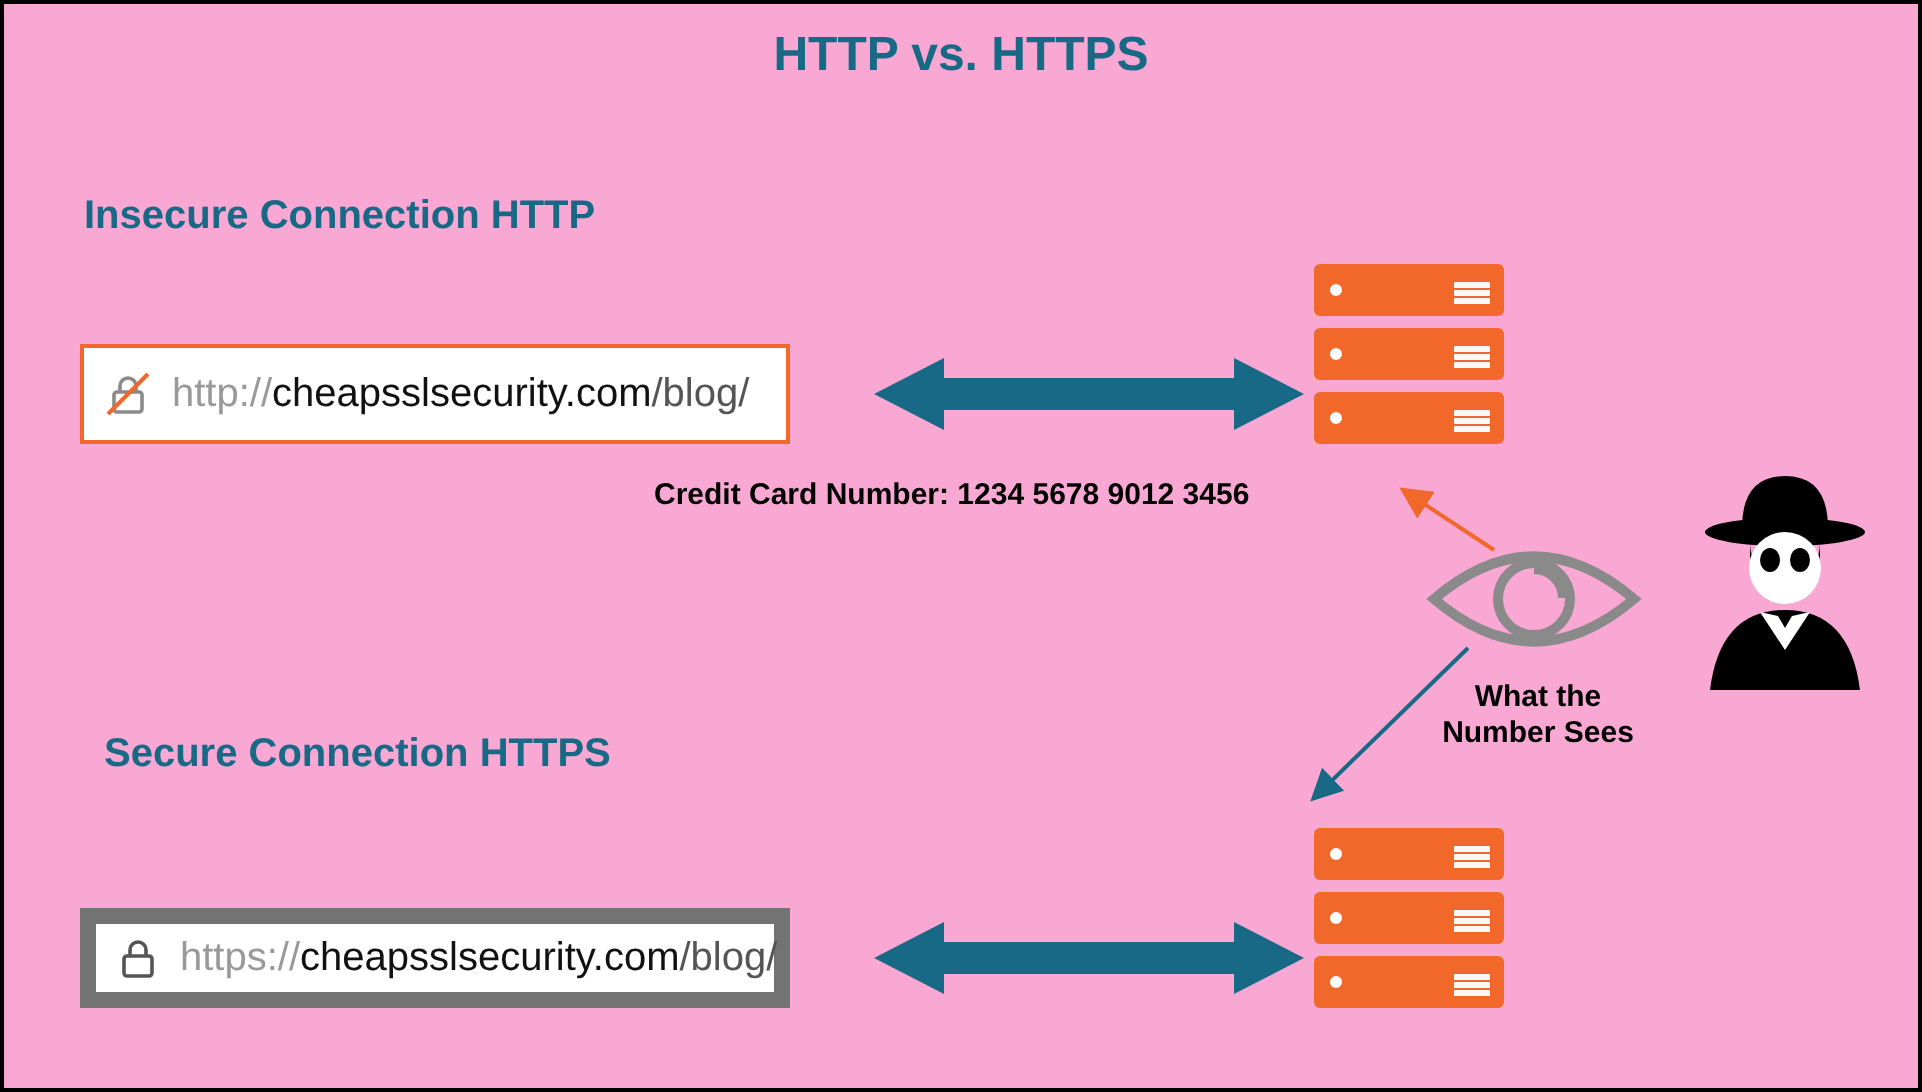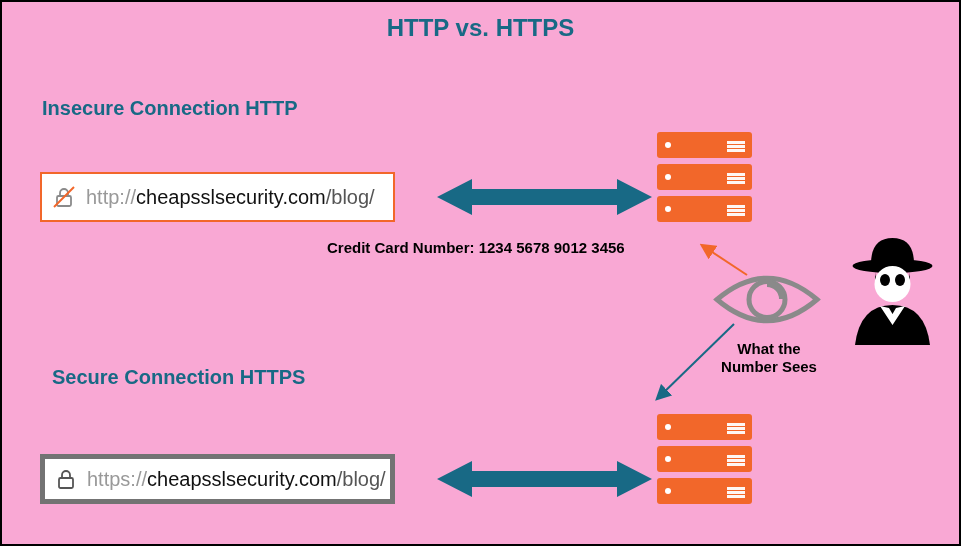--- a/index.html
+++ b/index.html
@@ -46,21 +46,21 @@
     align-items: center;
     padding: 0 8px;
     box-sizing: border-box;
   }
   .urlbar-top {
     top: 170px;
     border: 2px solid #f2672a;
   }
   .urlbar-bot {
     top: 452px;
-    border: 5px solid #737373;
+    border: 8px solid #737373;
   }
   .lock-slot {
     width: 28px;
     height: 28px;
     display: flex;
     align-items: center;
     justify-content: center;
     margin-right: 8px;
   }
   .url-text {

